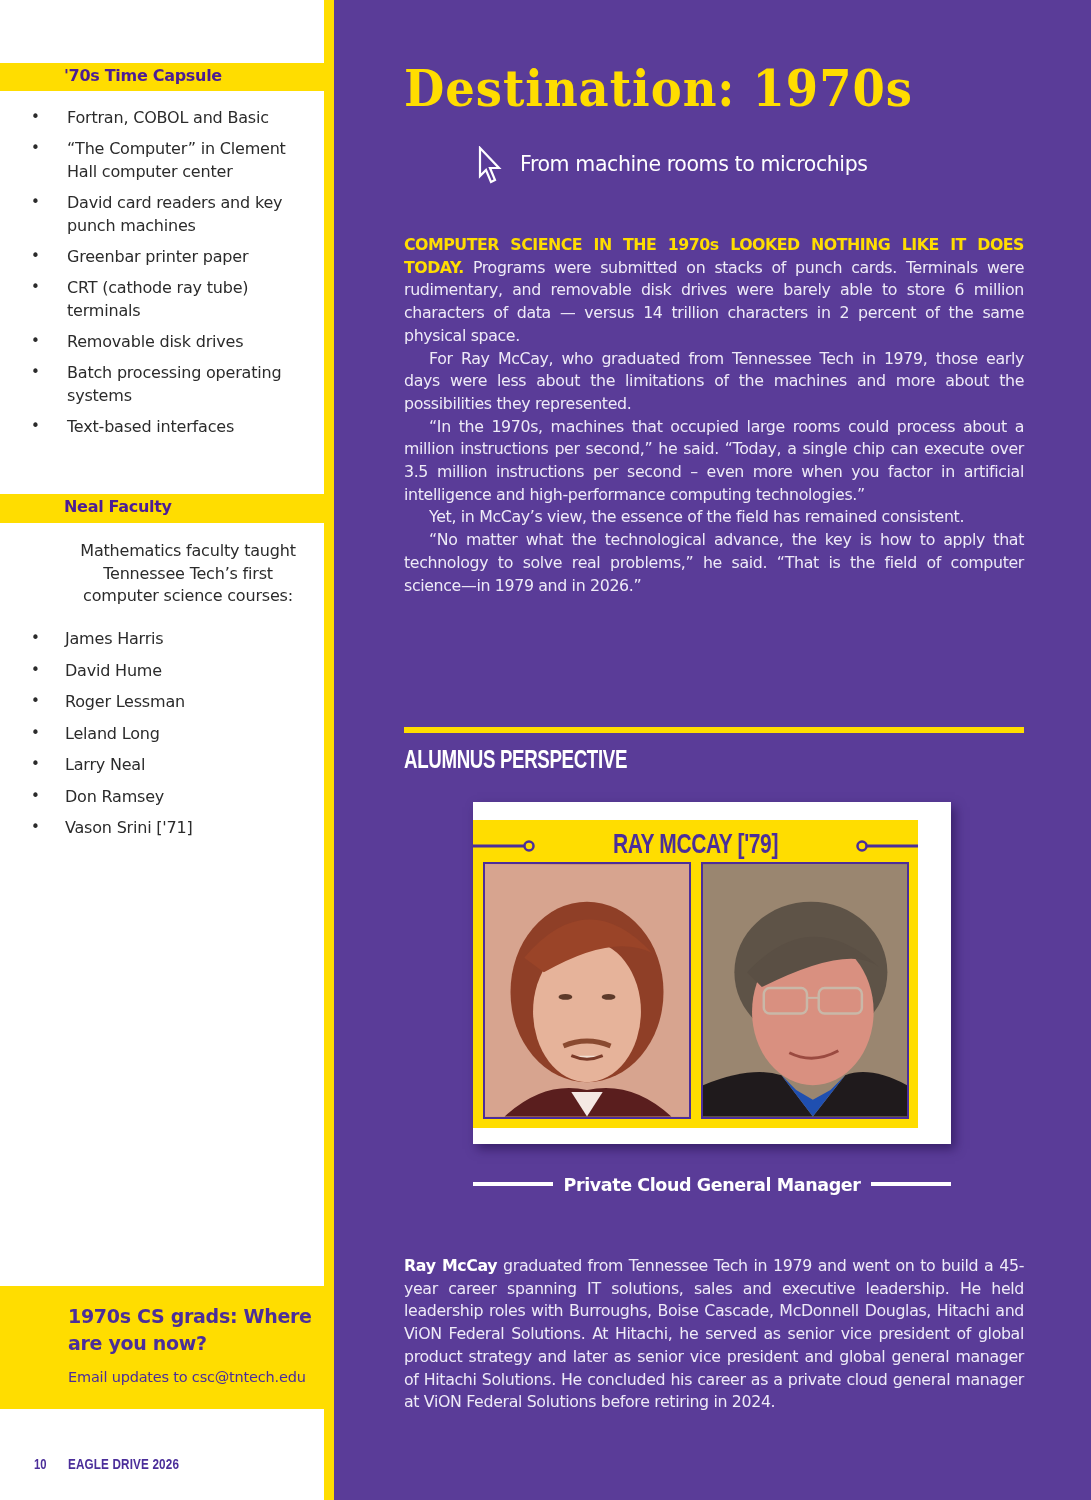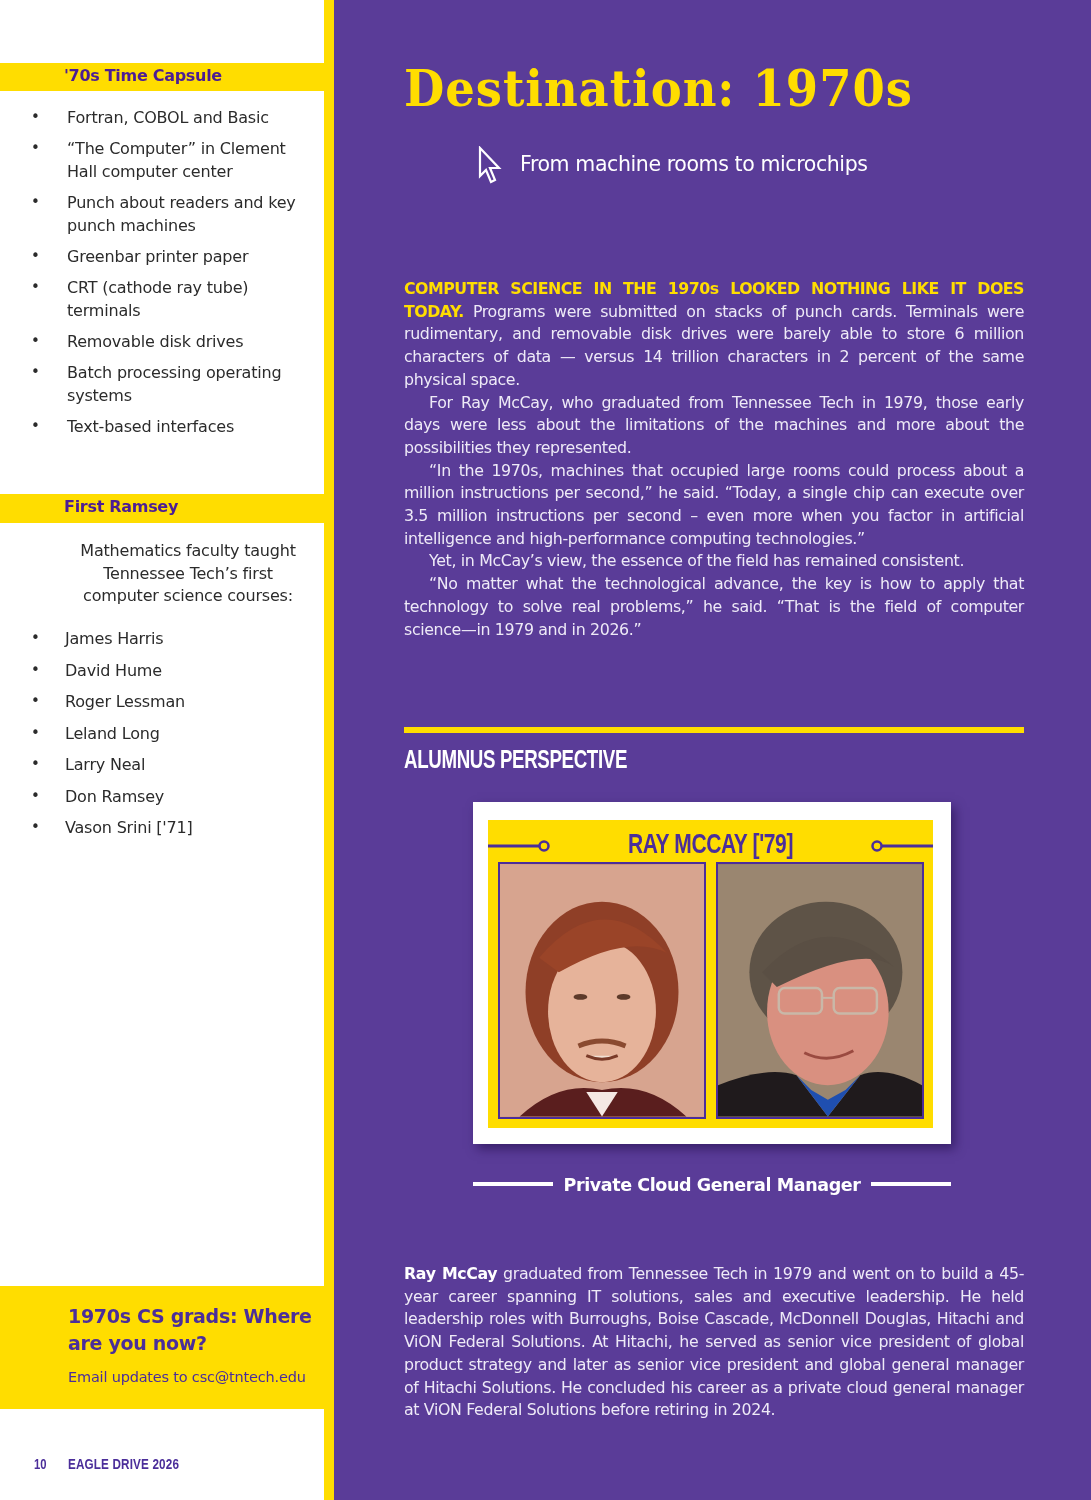--- a/index.html
+++ b/index.html
@@ -26,68 +26,68 @@
   .cta-email { position: absolute; left: 68px; top: 1369px; font-size: 14.5px; color: #4B2E9A; letter-spacing: -0.2px; }
 
   .footer-page { position: absolute; left: 34px; top: 1455px; font-family: "Liberation Sans", sans-serif; font-weight: bold; font-size: 15px; color: #4B2E9A; transform: scaleX(0.75); transform-origin: left; }
   .footer-mag { position: absolute; left: 68px; top: 1455px; font-family: "Liberation Sans", sans-serif; font-weight: bold; font-size: 15px; color: #4B2E9A; transform: scaleX(0.78); transform-origin: left; letter-spacing: 0.2px; }
 
   
   .title { position: absolute; left: 404px; top: 64px; width: 620px; font-family: "DejaVu Serif", serif; font-weight: bold; font-size: 50px; color: #FFDD00; letter-spacing: 1px; white-space: nowrap; line-height: 1; transform: scaleX(0.93); transform-origin: left; }
   .cursor-icon { position: absolute; left: 478px; top: 146px; width: 28px; height: 40px; }
   .subtitle { position: absolute; left: 520px; top: 152px; font-weight: normal; font-size: 20.5px; color: #ffffff; letter-spacing: -0.4px; }
 
-  .article { position: absolute; left: 404px; top: 234px; width: 620px; color: #EEEAF7; font-size: 15.8px; line-height: 22.7px; letter-spacing: -0.35px; text-align: justify; margin-top: 44px; }
+  .article { position: absolute; left: 404px; top: 234px; width: 620px; color: #EEEAF7; font-size: 15.8px; line-height: 22.7px; letter-spacing: -0.35px; text-align: justify; }
   .article p { text-indent: 25px; }
   .article p.lead { text-indent: 0; }
   .lede { color: #FFDD00; font-weight: bold; letter-spacing: -0.5px; }
 
   .rule { position: absolute; left: 404px; top: 727px; width: 620px; height: 6px; background: #FFDD00; }
   .section-label { position: absolute; left: 404px; top: 744px; font-family: "Liberation Sans", sans-serif; font-weight: bold; font-size: 26px; color: #ffffff; transform: scaleX(0.72); transform-origin: left; letter-spacing: -0.5px; }
 
   .card { position: absolute; left: 473px; top: 802px; width: 478px; height: 342px; background: #ffffff; box-shadow: 4px 5px 10px rgba(30,10,70,0.55); }
-  .card-inner { position: absolute; left: 15px; top: 18px; width: 445px; height: 308px; background: #FFDD00; }
+  .card-inner { position: absolute; left: 0; top: 18px; width: 445px; height: 308px; background: #FFDD00; }
   .card-name { position: absolute; left: 0; top: 8px; width: 100%; text-align: center; font-family: "Liberation Sans", sans-serif; font-weight: bold; font-size: 28px; color: #4B2E9A; transform: scaleX(0.75); letter-spacing: -0.5px; }
   .deco { position: absolute; top: 18px; height: 16px; width: 64px; }
   .deco-left { left: 0; }
   .deco-right { right: 0; }
   .photo { position: absolute; top: 42px; width: 208px; height: 257px; border: 2px solid #4B2E9A; overflow: hidden; }
   .photo-young { left: 10px; background: radial-gradient(ellipse at 50% 55%, #e8b69a 0%, #d39a7e 30%, #a0573c 55%, #c98f78 80%, #d9a38c 100%); }
   .photo-older { left: 228px; background: radial-gradient(ellipse at 50% 58%, #e9a896 0%, #cf8774 28%, #7a6b5e 48%, #a08a72 70%, #8a7662 100%); }
   .photo svg { width: 100%; height: 100%; display: block; }
 
   .caption-line { position: absolute; top: 1182px; height: 4px; width: 80px; background: #ffffff; }
   .caption-line.left { left: 473px; }
   .caption-line.right { left: 871px; }
   .caption { position: absolute; left: 530px; top: 1172px; width: 364px; text-align: center; font-weight: bold; font-size: 17.5px; line-height: 26px; color: #ffffff; letter-spacing: -0.4px; }
 
-  .bio { position: absolute; left: 404px; top: 1255px; width: 620px; color: #EEEAF7; font-size: 15.8px; line-height: 22.7px; letter-spacing: -0.35px; text-align: justify; margin-top: 8px; }
+  .bio { position: absolute; left: 404px; top: 1255px; width: 620px; color: #EEEAF7; font-size: 15.8px; line-height: 22.7px; letter-spacing: -0.35px; text-align: justify; }
   .bio b { color: #ffffff; }
 </style>
 </head>
 <body>
 
 <div class="sidebar"></div>
 <div class="yellow-strip"></div>
 
 <div class="side-band" style="top:63px;height:28px;"></div>
 <div class="side-heading" style="top:66px;">'70s Time Capsule</div>
 <ul class="bullets" id="capsule-list" style="top:106px;">
     <li>Fortran, COBOL and Basic</li>
     <li>“The Computer” in Clement Hall computer center</li>
-    <li>Punch about readers and key punch machines</li>
+    <li>David card readers and key punch machines</li>
     <li>Greenbar printer paper</li>
     <li>CRT (cathode ray tube) terminals</li>
     <li>Removable disk drives</li>
     <li>Batch processing operating systems</li>
     <li>Text-based interfaces</li>
   </ul>
 
 <div class="side-band" style="top:494px;height:29px;"></div>
-<div class="side-heading" style="top:497px;">First Ramsey</div>
+<div class="side-heading" style="top:497px;">Neal Faculty</div>
 <div class="faculty-intro">Mathematics faculty taught Tennessee Tech’s first computer science courses:</div>
 <ul class="bullets faculty-list" id="faculty-list" style="top:627px;">
     <li>James Harris</li>
     <li>David Hume</li>
     <li>Roger Lessman</li>
     <li>Leland Long</li>
     <li>Larry Neal</li>
     <li>Don Ramsey</li>
     <li>Vason Srini ['71]</li>
   </ul>

